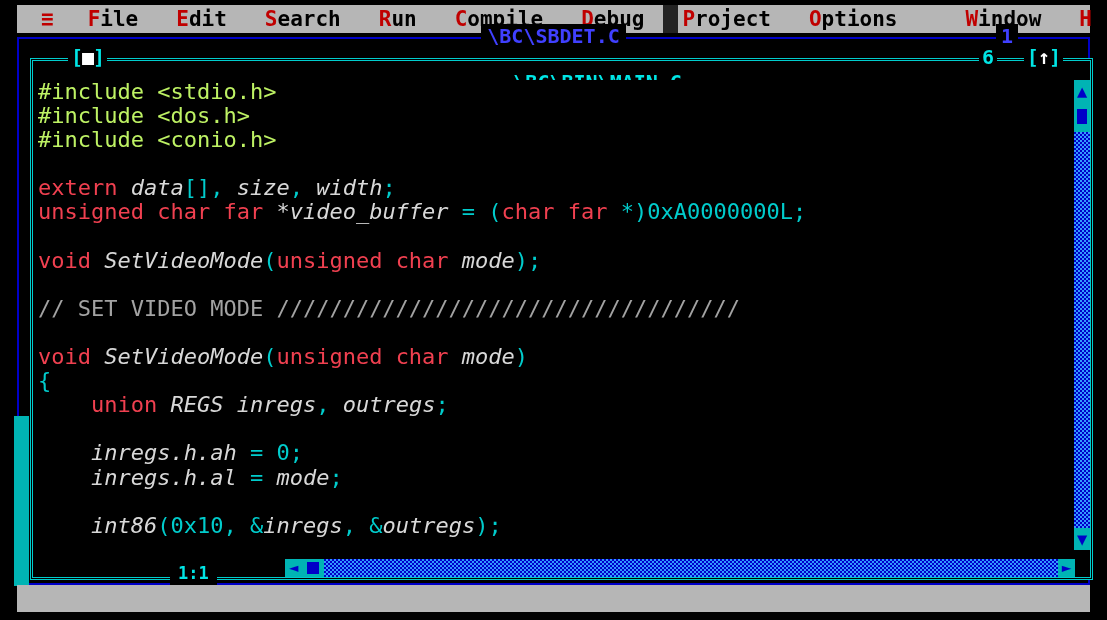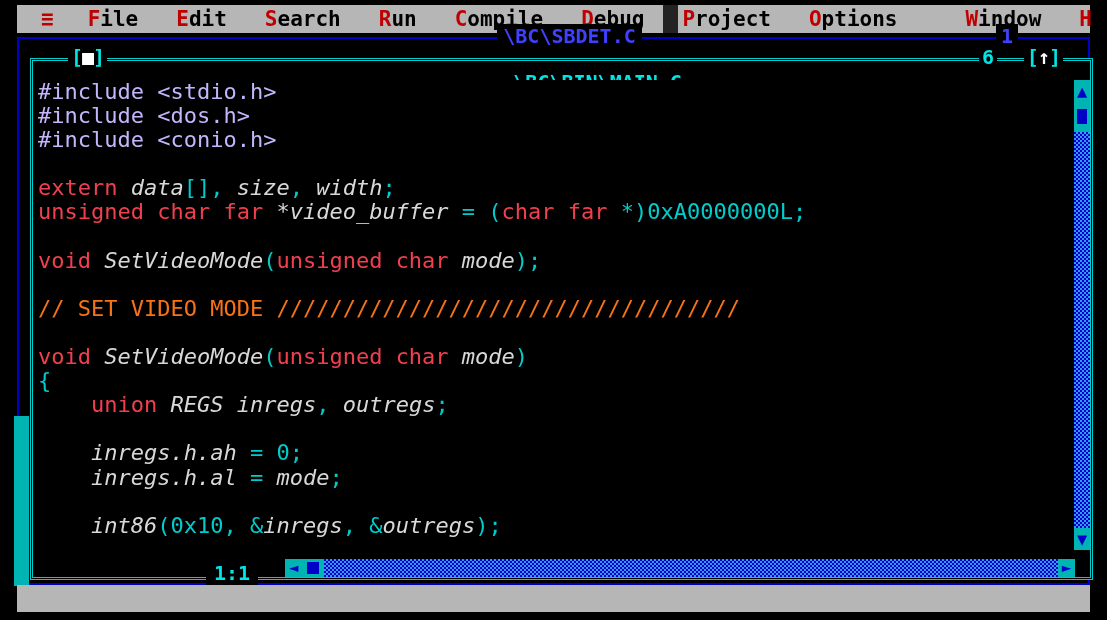--- a/index.html
+++ b/index.html
@@ -32,21 +32,21 @@
   }
 
   
   #bgwin{
     position:absolute;left:17px;top:37px;width:1073px;height:548px;
     box-sizing:border-box;
     border:2px solid #0000c8;
     background:transparent;
   }
   #bgwin-title{
-    position:absolute;left:16px;top:-14px;width:100%;
+    position:absolute;left:0;top:-14px;width:100%;
     text-align:center;color:#4040ff;font-size:20px;font-weight:bold;
     line-height:22px;background:transparent;
   }
   #bgwin-title span{background:#000;padding:0 6px;}
   #bgwin-num{
     position:absolute;right:70px;top:-14px;color:#4040ff;
     font-size:20px;font-weight:bold;line-height:22px;
   }
   #bgwin-num span{background:#000;padding:0 5px;}
   
@@ -94,23 +94,23 @@
   #code{
     position:absolute;left:8px;top:22px;width:1010px;height:470px;
     overflow:hidden;background:#000;
     font-size:22px;line-height:24.1px;
     white-space:pre;
     font-family:"DejaVu Sans Mono","Liberation Mono",monospace;
   }
   .ln{height:24.1px;white-space:pre;}
   .kw{color:#f04050;}          
   .id{color:#d8d8d8;font-style:italic;}          
-  .pp{color:#c4b5fd;}          
+  .pp{color:#bef264;}          
   .pun{color:#00cccc;}         
-  .cmt{color:#f97316;text-align:right;}         
+  .cmt{color:#a3a3a3;text-align:right;}         
 
   
   #vscroll{
     position:absolute;right:3px;top:22px;width:16px;height:470px;
   }
   .vs-arrow{
     width:16px;height:22px;background:#00b4b4;
     color:#0000c8;font-size:17px;line-height:22px;text-align:center;
     font-weight:bold;
   }
@@ -147,22 +147,22 @@
     background-image:
       linear-gradient(45deg,#3399ff 25%,transparent 25%,transparent 75%,#3399ff 75%),
       linear-gradient(45deg,#3399ff 25%,transparent 25%,transparent 75%,#3399ff 75%);
     background-size:4px 4px;
     background-position:0 0,2px 2px;
   }
 
   
   #pos-indicator{
     position:absolute;left:140px;bottom:-5px;
-    color:#00e5e5;font-size:20px;font-weight:bold;line-height:24px;
-    background:#000;padding:0 8px;margin-left:36px;
+    color:#00e5e5;font-size:17px;font-weight:bold;line-height:24px;
+    background:#000;padding:0 8px;
   }
 
   
   #statusbar{
     position:absolute;left:17px;bottom:8px;width:1073px;height:27px;
     background:#b6b6b6;color:#000;
     font-size:21px;font-weight:bold;line-height:27px;
     white-space:pre;overflow:hidden;
   }
 </style>

